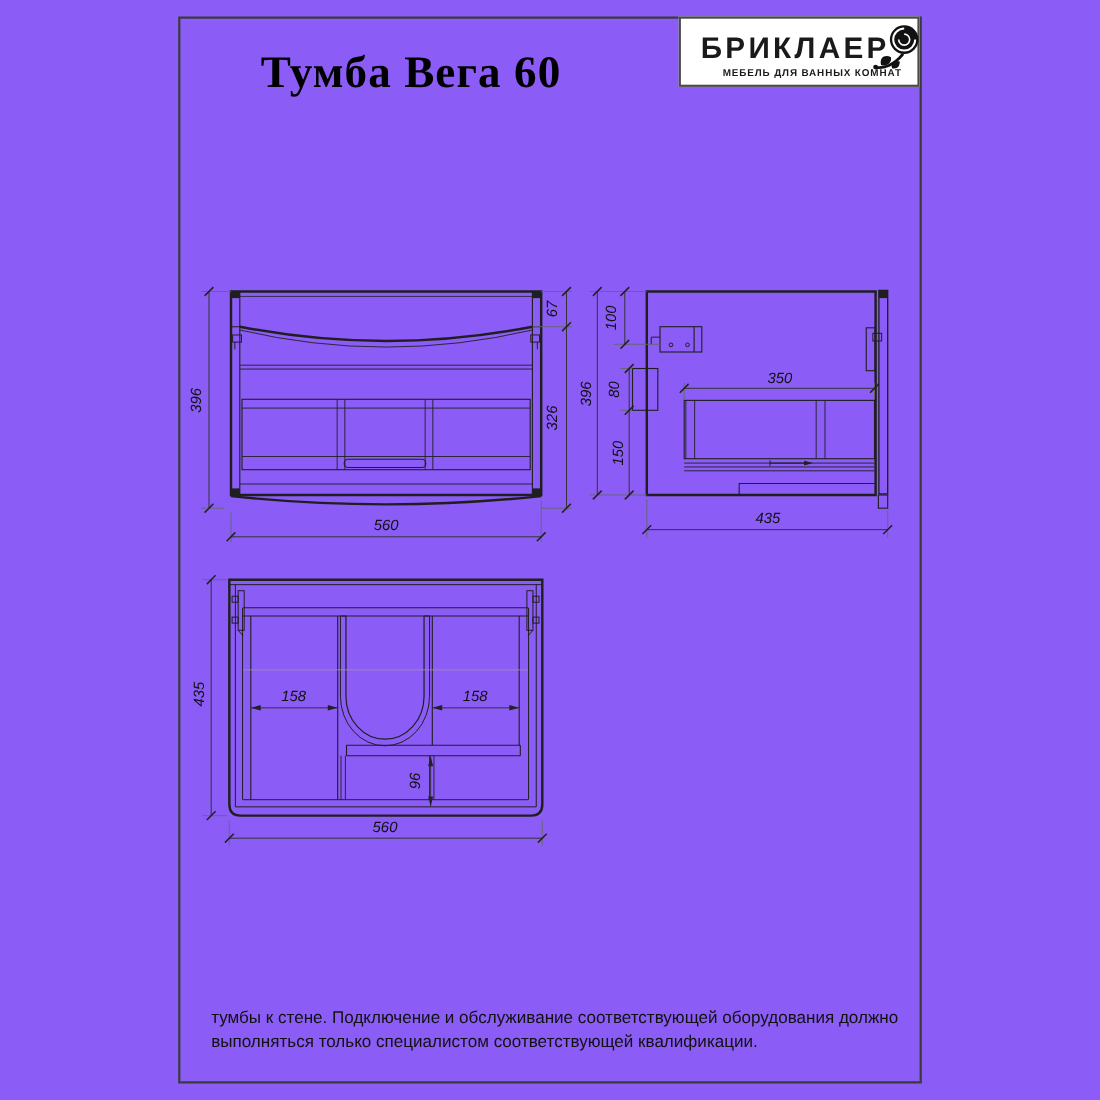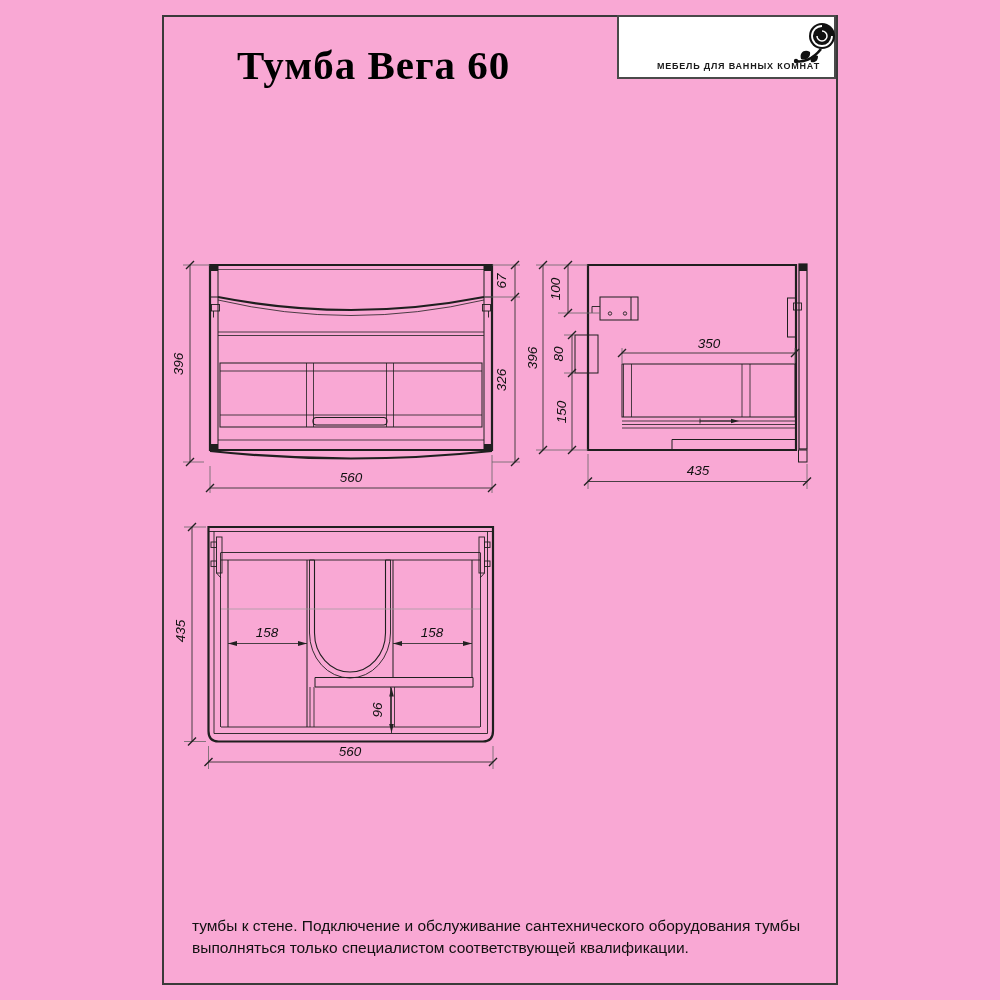--- a/index.html
+++ b/index.html
@@ -1,16 +1,16 @@
 <!DOCTYPE html>
 <html><head>
 <meta charset="utf-8">
 <style>
   html,body{margin:0;padding:0;background:#ffffff;}
-  .canvas{position:relative;width:1000px;height:1000px;background:#f9a8d4;overflow:hidden;
+  .canvas{position:relative;width:1000px;height:1000px;background:#8b5cf6;overflow:hidden;
           font-family:"Liberation Sans", sans-serif;color:#111;}
   .frame{position:absolute;left:162px;top:15px;width:672px;height:966px;border:2px solid #3a3a3a;}
   .doc-title{position:absolute;left:237px;top:41px;font-family:"Liberation Serif", serif;
              font-weight:bold;font-size:41px;letter-spacing:1px;color:#000;white-space:nowrap;}
   .logo-box{position:absolute;left:617px;top:15px;width:219px;height:64px;border:2px solid #4a4a4a;
             box-sizing:border-box;background:#fff;}
   .logo-brand{position:absolute;left:18px;top:12px;font-size:27px;font-weight:bold;
               letter-spacing:3px;color:#1a1a1a;white-space:nowrap;}
   .logo-tagline{position:absolute;right:14px;top:44px;font-size:9px;font-weight:bold;
                 letter-spacing:0.8px;color:#1a1a1a;white-space:nowrap;}
@@ -22,20 +22,21 @@
 </head>
 <body>
 
 <div class="canvas">
 
   <div class="frame"></div>
 
   <div class="doc-title">Тумба Вега 60</div>
 
   <div class="logo-box">
+    <div class="logo-brand">БРИКЛАЕР</div>
     <svg class="rose" viewBox="0 0 46 46">
       <path d="M4,42 C12,44 22,40 30,30" stroke="#111" stroke-width="2.6" fill="none"></path>
       <path d="M10,40 C8,33 14,30 19,33 C20,38 15,42 10,40 Z" fill="#111"></path>
       <path d="M20,43 C18,38 23,35 27,37 C27,42 24,44 20,43 Z" fill="#111"></path>
       <circle cx="31" cy="17" r="13" fill="#111"></circle>
       <path d="M31,7 a10,10 0 1 0 10,10" stroke="#fff" stroke-width="1.8" fill="none"></path>
       <path d="M31,12 a5,5 0 1 1 -5,5" stroke="#fff" stroke-width="1.5" fill="none"></path>
       <circle cx="5" cy="42" r="2.2" fill="#111"></circle>
     </svg>
     <div class="logo-tagline">МЕБЕЛЬ ДЛЯ ВАННЫХ КОМНАТ</div>
@@ -193,17 +194,17 @@
         <text x="185" y="631" text-anchor="middle" transform="rotate(-90 185 631)">435</text>
         <text x="267" y="637" text-anchor="middle">158</text>
         <text x="432" y="637" text-anchor="middle">158</text>
         <text x="382" y="710" text-anchor="middle" transform="rotate(-90 382 710)">96</text>
         <text x="350" y="756" text-anchor="middle">560</text>
       </g>
     </g>
   </svg>
 
   <div class="warning">
-    <div>тумбы к стене. Подключение и обслуживание сантехнического оборудования тумбы</div>
+    <div>тумбы к стене. Подключение и обслуживание соответствующей оборудования должно</div>
     <div>выполняться только специалистом соответствующей квалификации.</div>
   </div>
 
 </div>
 
 </body></html>

